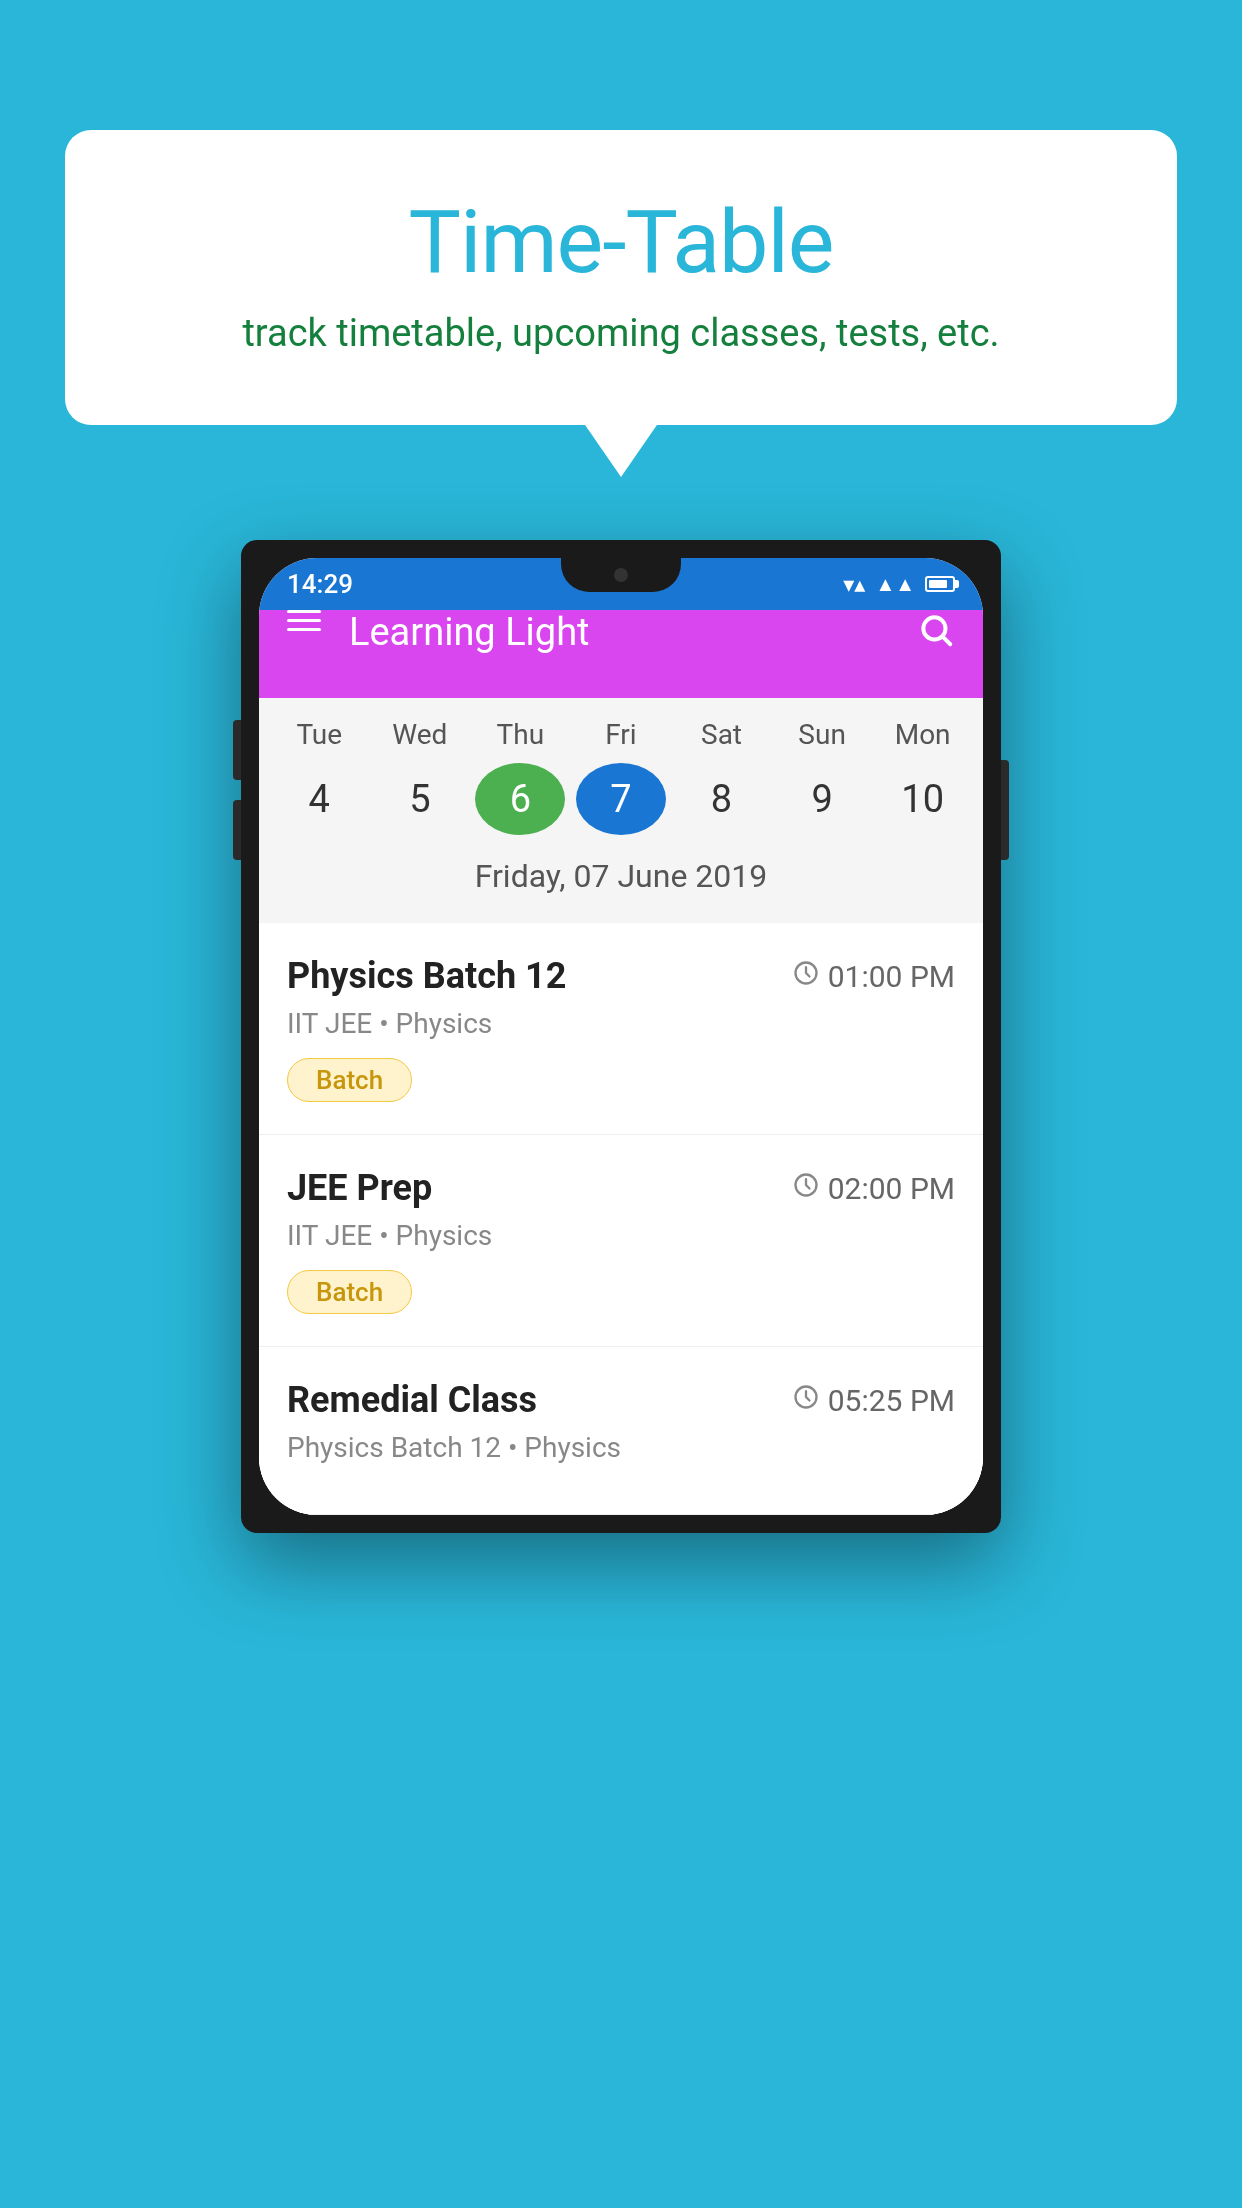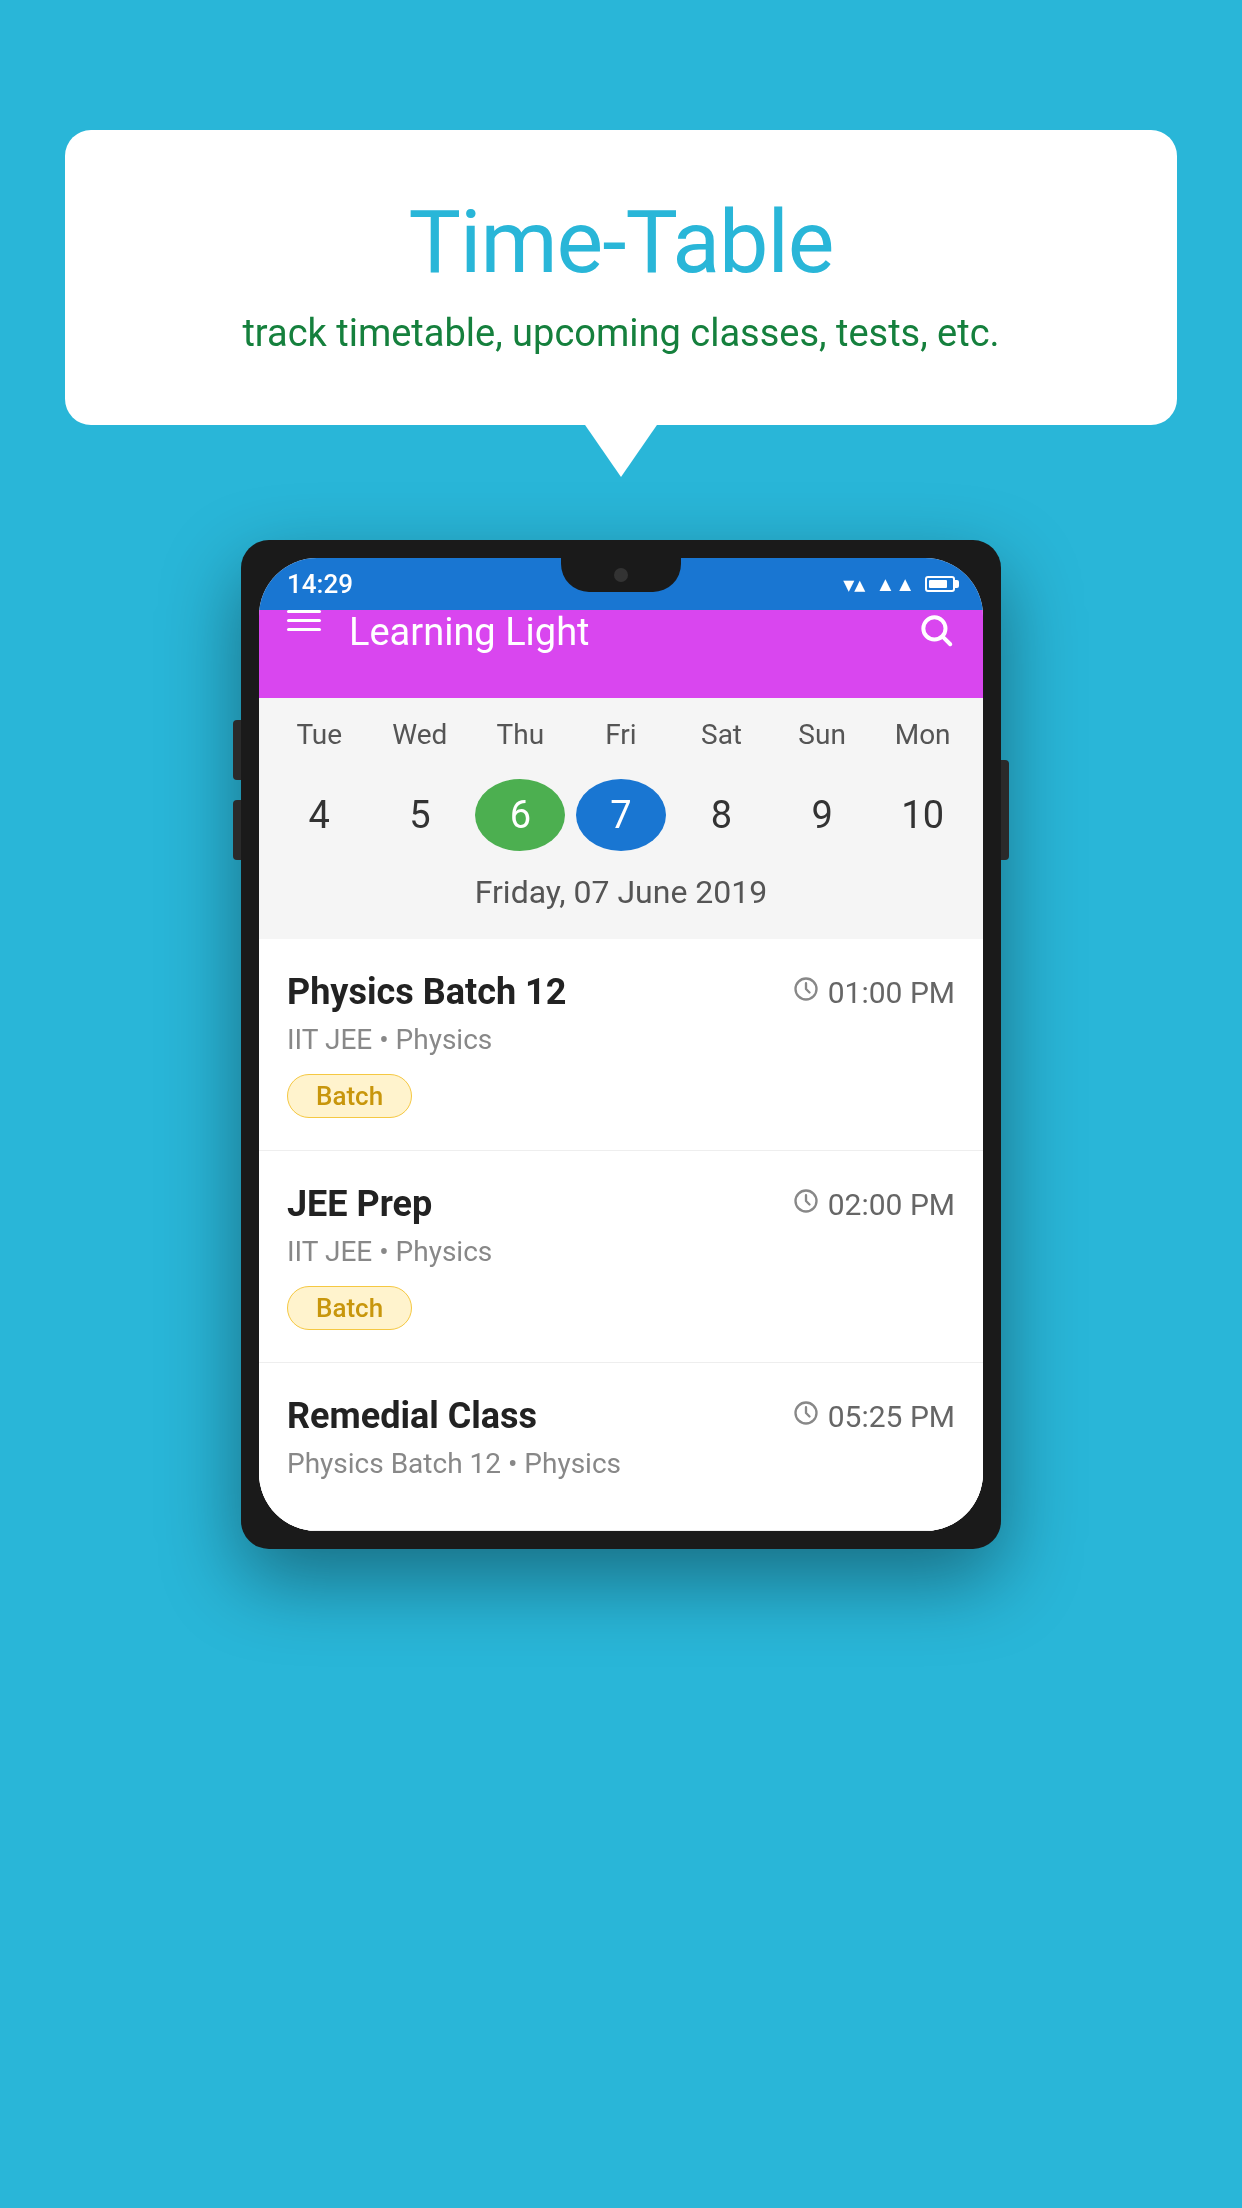--- a/index.html
+++ b/index.html
@@ -58,21 +58,21 @@
     }
 
     
     .phone-mockup {
       position: absolute;
       top: 540px;
       left: 50%;
       transform: translateX(-50%);
       width: 760px;
       background: #1a1a1a;
-      border-radius: 28px;
+      border-radius: 16px;
       padding: 18px;
       box-shadow: 0 30px 80px rgba(0,0,0,0.4);
     }
 
     .phone-inner {
       border-radius: 58px;
       overflow: hidden;
       background: white;
     }
 
@@ -162,21 +162,21 @@
     
     .calendar-strip {
       background: #f5f5f5;
       padding: 20px 0 10px;
     }
 
     .day-headers {
       display: flex;
       justify-content: space-around;
       padding: 0 10px;
-      margin-bottom: 28px;
+      margin-bottom: 12px;
     }
 
     .day-header {
       font-size: 28px;
       color: #555;
       text-align: center;
       width: 90px;
     }
 
     .day-numbers {

